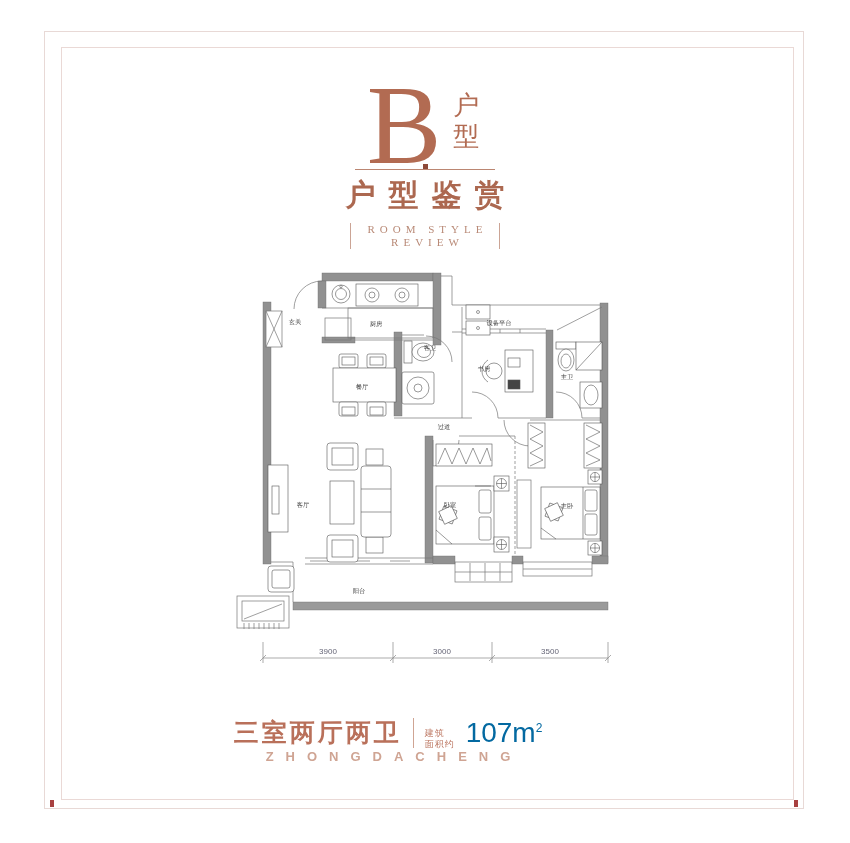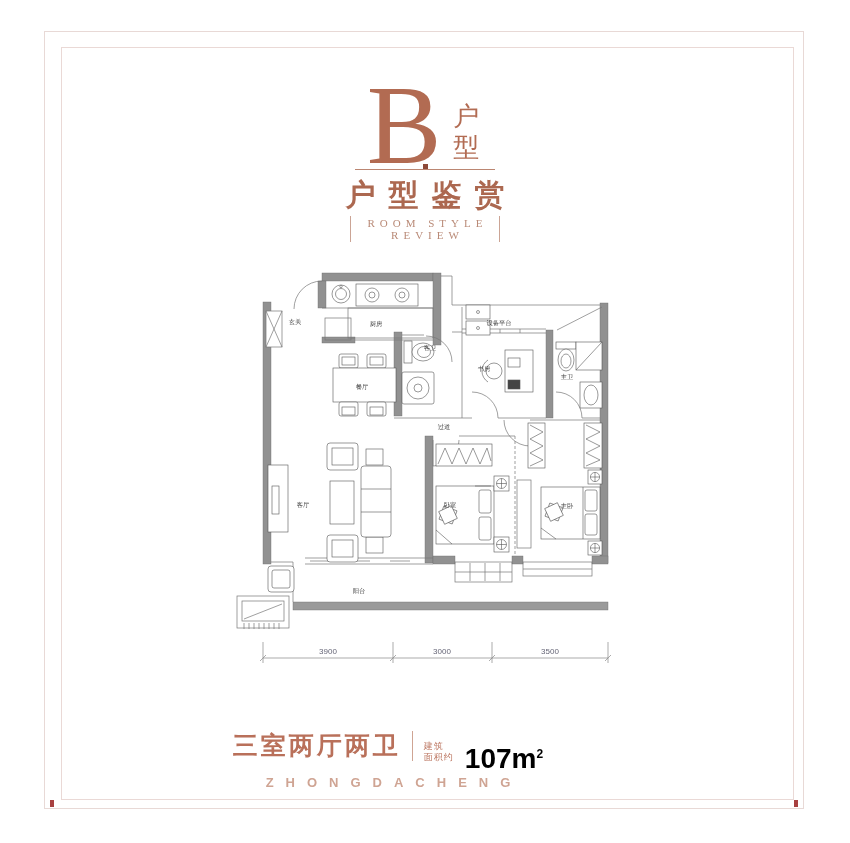--- a/index.html
+++ b/index.html
@@ -14,47 +14,47 @@
   .corner-mark.right{left:794px;top:800px;}
 
   
   .header{position:absolute;left:0;top:78px;width:850px;display:flex;
       flex-direction:column;align-items:center;color:#b26b52;}
   .plan-row{display:flex;align-items:flex-end;gap:12px;height:90px;}
   .plan-letter{font-family:"Liberation Serif","DejaVu Serif",serif;
       font-size:112px;line-height:.76;color:#b26b52;}
   .plan-letter-label{display:inline-block;width:30px;font-size:26px;line-height:1.22;
       word-break:break-all;font-family:Liberation Serif, serif;
-      color:#b26b52;margin-bottom:4px;letter-spacing:4px;}
+      color:#b26b52;margin-bottom:15px;letter-spacing:4px;}
   .divider{position:relative;width:140px;border-top:1px solid #bb8672;margin-top:1px;}
   .divider-square{position:absolute;left:50%;top:-6px;margin-left:-2px;width:5px;height:5px;
       background:#8e4a39;}
   .title{margin:5px 0 0 0;font-family:"Liberation Serif","DejaVu Serif",serif;
       font-weight:600;font-size:30px;letter-spacing:13px;padding-left:13px;color:#ac6850;}
-  .subtitle{display:flex;align-items:flex-end;gap:12px;}
+  .subtitle{display:flex;align-items:center;gap:12px;margin-top:7px;}
   .subtitle .bar{display:block;width:1px;height:26px;background:#cba495;}
   .subtitle-text{display:flex;flex-direction:column;align-items:center;
       font-family:"Liberation Serif","DejaVu Serif",serif;font-size:11px;
       letter-spacing:5px;padding-left:5px;color:#b98a77;line-height:1.15;}
 
   
   .plan-svg{position:absolute;left:225px;top:258px;}
   .plan-svg text{font-family:"Liberation Sans","DejaVu Sans",sans-serif;
       font-size:6.3px;fill:#3c3c3c;}
   .plan-svg text.dim{font-size:8px;fill:#667;}
 
   
   .footer{position:absolute;left:0;top:716px;width:776px;display:flex;
       flex-direction:column;align-items:center;}
   .spec-row{display:flex;align-items:center;gap:11px;}
   .layout-text{font-size:25px;letter-spacing:3px;color:#b9705a;font-weight:bold;}
   .spec-divider{width:1px;height:30px;background:#cfa493;}
   .area-label{display:flex;flex-direction:column;font-size:9px;line-height:1.15;
       color:#b9705a;letter-spacing:1px;margin-top:12px;}
-  .area-value{font-size:28px;color:#000000;font-weight:bold;letter-spacing:0px;margin-top:27px;}
+  .area-value{font-size:28px;color:#0369a1;font-weight:normal;letter-spacing:0px;}
   .area-value sup{font-size:12px;}
   .brand{margin-top:0;font-size:13px;letter-spacing:12px;padding-left:12px;
       color:#cfa493;font-weight:bold;}
 </style>
 </head>
 <body>
 
 <div class="page">
   <div class="frame-outer"></div>
   <div class="frame-inner"></div>

